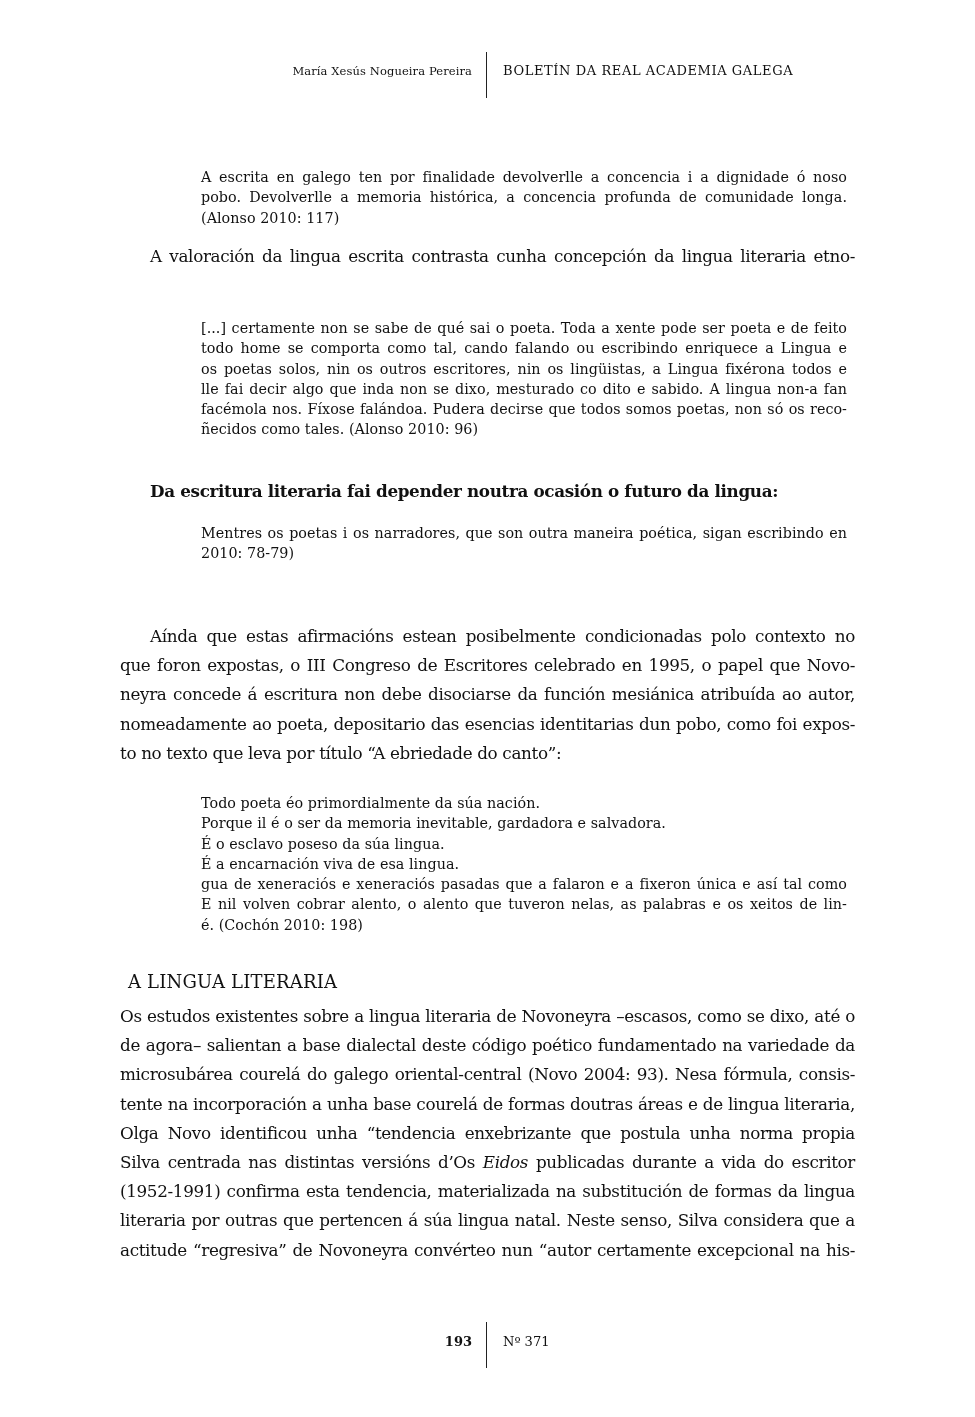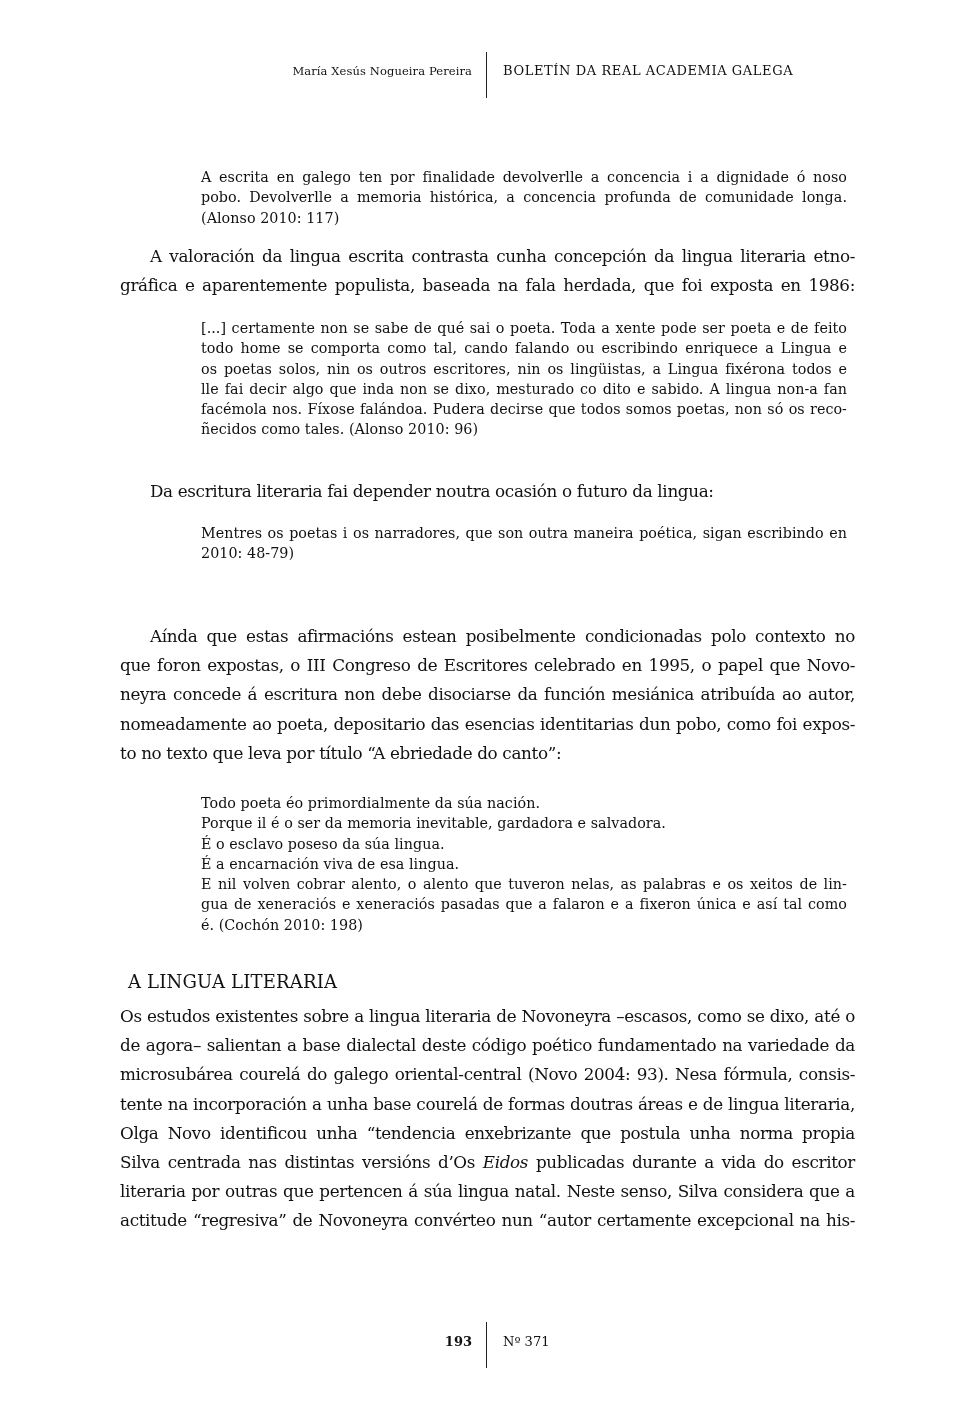--- a/index.html
+++ b/index.html
@@ -33,68 +33,68 @@
 </div>
 
 <div class="quote" style="top:167px;">
   <span class="line">A escrita en galego ten por finalidade devolverlle a concencia i a dignidade ó noso</span>
   <span class="line">pobo. Devolverlle a memoria histórica, a concencia profunda de comunidade longa.</span>
   <span class="line last">(Alonso 2010: 117)</span>
 </div>
 
 <div class="body-p" style="top:242px;">
   <span class="line" style="padding-left:30px;">A valoración da lingua escrita contrasta cunha concepción da lingua literaria etno-</span>
-  <span class="line">gráfica e aparentemente populista, baseada na fala herdada, que foi exposta en 1986:</span>
 </div>
 
 <div class="quote" style="top:318px;">
   <span class="line">[...] certamente non se sabe de qué sai o poeta. Toda a xente pode ser poeta e de feito</span>
   <span class="line">todo home se comporta como tal, cando falando ou escribindo enriquece a Lingua e</span>
   <span class="line">os poetas solos, nin os outros escritores, nin os lingüistas, a Lingua fixérona todos e</span>
   <span class="line">lle fai decir algo que inda non se dixo, mesturado co dito e sabido. A lingua non-a fan</span>
   <span class="line">facémola nos. Fíxose falándoa. Pudera decirse que todos somos poetas, non só os reco-</span>
   <span class="line last">ñecidos como tales. (Alonso 2010: 96)</span>
 </div>
 
 <div class="body-p" style="top:477px;">
-  <span class="line last" style="padding-left:30px;">Da escritura literaria fai depender noutra ocasión o futuro da lingua:</span>
+  <span class="line last" style="padding-left:30px;font-weight:bold;">Da escritura literaria fai depender noutra ocasión o futuro da lingua:</span>
 </div>
 
 <div class="quote" style="top:523px;">
   <span class="line">Mentres os poetas i os narradores, que son outra maneira poética, sigan escribindo en</span>
-  <span class="line last">2010: 48-79)</span>
+  <span class="line last">2010: 78-79)</span>
 </div>
 
 <div class="body-p" style="top:622px;">
   <span class="line" style="padding-left:30px;">Aínda que estas afirmacións estean posibelmente condicionadas polo contexto no</span>
   <span class="line">que foron expostas, o III Congreso de Escritores celebrado en 1995, o papel que Novo-</span>
   <span class="line">neyra concede á escritura non debe disociarse da función mesiánica atribuída ao autor,</span>
   <span class="line">nomeadamente ao poeta, depositario das esencias identitarias dun pobo, como foi expos-</span>
   <span class="line last">to no texto que leva por título “A ebriedade do canto”:</span>
 </div>
 
 <div class="quote" style="top:793px;">
   <span class="ql">Todo poeta éo primordialmente da súa nación.</span>
   <span class="ql">Porque il é o ser da memoria inevitable, gardadora e salvadora.</span>
   <span class="ql">É o esclavo poseso da súa lingua.</span>
   <span class="ql">É a encarnación viva de esa lingua.</span>
+  <span class="line">gua de xeneraciós e xeneraciós pasadas que a falaron e a fixeron única e así tal como</span>
   <span class="line">E nil volven cobrar alento, o alento que tuveron nelas, as palabras e os xeitos de lin-</span>
-  <span class="line">gua de xeneraciós e xeneraciós pasadas que a falaron e a fixeron única e así tal como</span>
   <span class="line last">é. (Cochón 2010: 198)</span>
 </div>
 
 <h2 class="heading">A LINGUA LITERARIA</h2>
 
 <div class="body-p" style="top:1002px;">
   <span class="line">Os estudos existentes sobre a lingua literaria de Novoneyra –escasos, como se dixo, até o</span>
   <span class="line">de agora– salientan a base dialectal deste código poético fundamentado na variedade da</span>
   <span class="line">microsubárea courelá do galego oriental-central (Novo 2004: 93). Nesa fórmula, consis-</span>
   <span class="line">tente na incorporación a unha base courelá de formas doutras áreas e de lingua literaria,</span>
   <span class="line">Olga Novo identificou unha “tendencia enxebrizante que postula unha norma propia</span>
   <span class="line"><span>Silva centrada nas distintas versións d’Os </span><em>Eidos</em><span> publicadas durante a vida do escritor</span></span>
+  <span class="line">(1952-1991) confirma esta tendencia, materializada na substitución de formas da lingua</span>
   <span class="line">literaria por outras que pertencen á súa lingua natal. Neste senso, Silva considera que a</span>
   <span class="line">actitude “regresiva” de Novoneyra convérteo nun “autor certamente excepcional na his-</span>
 </div>
 
 <div class="footer">
   <span class="page">193</span>
   <span class="rule"></span>
   <span class="issue">Nº 371</span>
 </div>
 

